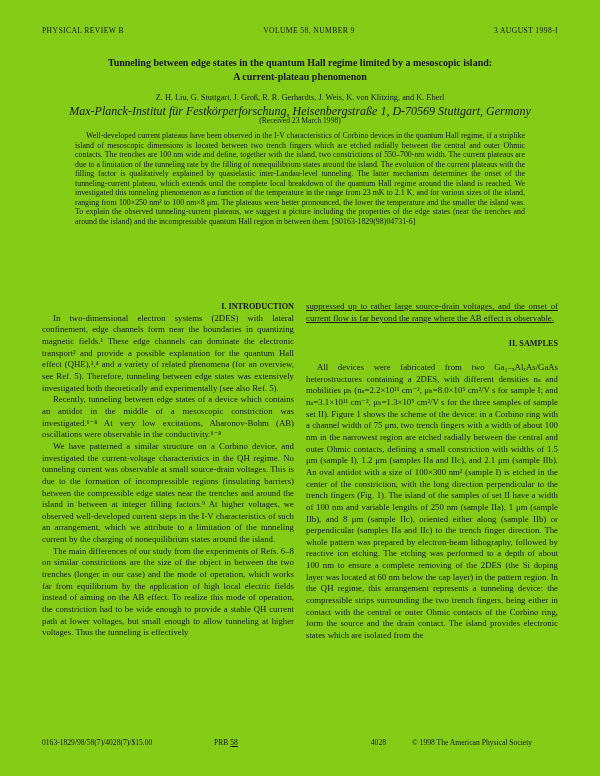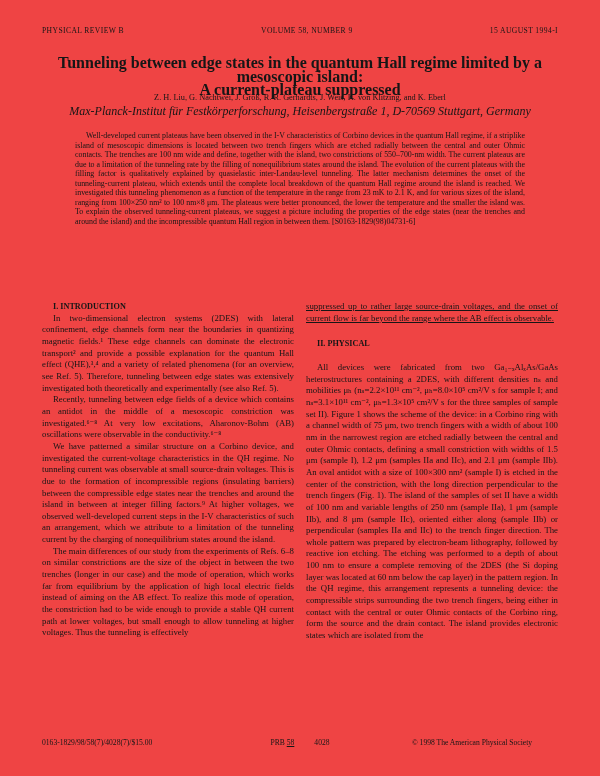--- a/index.html
+++ b/index.html
@@ -1,33 +1,33 @@
 <!DOCTYPE html>
 <html><head>
 <meta charset="utf-8">
 <style>
   html,body{margin:0;padding:0;background:#e8e8e8;}
   .page{
     position:relative;
     width:600px;height:776px;
     margin:0 auto;
-    background:#ef4444;
+    background:#84cc16;
     color:#161616;
     font-family:"Liberation Serif","DejaVu Serif",serif;
     overflow:hidden;
   }
   .header{
     position:absolute;top:26px;left:42px;right:42px;
     display:flex;justify-content:space-between;
     font-size:7.6px;letter-spacing:0.4px;
   }
   .title{
     position:absolute;top:56px;left:42px;right:42px;
     text-align:center;font-weight:bold;
-    font-size:16px;line-height:13.5px;
+    font-size:10px;line-height:13.5px;
   }
   .authors{
     position:absolute;top:93px;left:42px;right:42px;
     text-align:center;font-size:8.3px;
   }
   .affiliation{
     position:absolute;top:104px;left:42px;right:42px;
     text-align:center;font-style:italic;font-size:12px;
   }
   .received{
@@ -45,70 +45,71 @@
   }
   .col{
     width:252px;
     font-size:8.75px;line-height:11.65px;
     text-align:justify;
     overflow:hidden;
   }
   .col p{margin:0;text-indent:11px;}
   .col p.noindent{text-indent:0;text-decoration:underline;}
   .sec-heading{
-    text-align:left;font-weight:bold;font-size:8.2px;
+    text-align:right;font-weight:bold;font-size:8.2px;
     margin:5px 0 11px 0;text-indent:0;
   }
   .sec-heading.mid{margin:14px 0 12px 0;}
   .footer{
     position:absolute;top:738px;left:42px;right:42px;
     display:flex;align-items:baseline;
     font-size:7.6px;
   }
   .footer-left{flex:1;text-align:left;}
-  .footer-center{flex:1;display:flex;justify-content:center;gap:20px;white-space:nowrap;}
+  .footer-center{flex:1;display:flex;justify-content:space-between;gap:20px;white-space:nowrap;}
   .footer-right{flex:1;text-align:center;}
   .ul{text-decoration:underline;}
 </style>
 </head>
 <body>
 
 <div class="page">
 
   <div class="header">
     <span>PHYSICAL REVIEW B</span>
     <span>VOLUME 58, NUMBER 9</span>
-    <span>15 AUGUST 1994-I</span>
+    <span>3 AUGUST 1998-I</span>
   </div>
 
   <div class="title">
     <div>Tunneling between edge states in the quantum Hall regime limited by a mesoscopic island:</div>
-    <div>A current-plateau suppressed</div>
+    <div>A current-plateau phenomenon</div>
   </div>
 
-  <div class="authors">Z. H. Liu, G. Nachtwei, J. Groß, R. R. Gerhardts, J. Weis, K. von Klitzing, and K. Eberl</div>
+  <div class="authors">Z. H. Liu, G. Stuttgart, J. Groß, R. R. Gerhardts, J. Weis, K. von Klitzing, and K. Eberl</div>
 
   <div class="affiliation">Max-Planck-Institut für Festkörperforschung, Heisenbergstraße 1, D-70569 Stuttgart, Germany</div>
 
+  <div class="received">(Received 23 March 1998)</div>
 
   <div class="abstract">Well-developed current plateaus have been observed in the I-V characteristics of Corbino devices in the quantum Hall regime, if a striplike island of mesoscopic dimensions is located between two trench fingers which are etched radially between the central and outer Ohmic contacts. The trenches are 100 nm wide and define, together with the island, two constrictions of 550–700-nm width. The current plateaus are due to a limitation of the tunneling rate by the filling of nonequilibrium states around the island. The evolution of the current plateaus with the filling factor is qualitatively explained by quasielastic inter-Landau-level tunneling. The latter mechanism determines the onset of the tunneling-current plateau, which extends until the complete local breakdown of the quantum Hall regime around the island is reached. We investigated this tunneling phenomenon as a function of the temperature in the range from 23 mK to 2.1 K, and for various sizes of the island, ranging from 100×250 nm² to 100 nm×8 μm. The plateaus were better pronounced, the lower the temperature and the smaller the island was. To explain the observed tunneling-current plateaus, we suggest a picture including the properties of the edge states (near the trenches and around the island) and the incompressible quantum Hall region in between them. [S0163-1829(98)04731-6]</div>
 
   <div class="columns">
 
     <div class="col">
       <p class="sec-heading">I. INTRODUCTION</p>
       <p>In two-dimensional electron systems (2DES) with lateral confinement, edge channels form near the boundaries in quantizing magnetic fields.¹ These edge channels can dominate the electronic transport² and provide a possible explanation for the quantum Hall effect (QHE),³,⁴ and a variety of related phenomena (for an overview, see Ref. 5). Therefore, tunneling between edge states was extensively investigated both theoretically and experimentally (see also Ref. 5).</p>
-      <p>Recently, tunneling between edge fields of a device which contains an antidot in the middle of a mesoscopic constriction was investigated.⁶⁻⁸ At very low excitations, Aharonov-Bohm (AB) oscillations were observable in the conductivity.⁶⁻⁸</p>
+      <p>Recently, tunneling between edge states of a device which contains an antidot in the middle of a mesoscopic constriction was investigated.⁶⁻⁸ At very low excitations, Aharonov-Bohm (AB) oscillations were observable in the conductivity.⁶⁻⁸</p>
       <p>We have patterned a similar structure on a Corbino device, and investigated the current-voltage characteristics in the QH regime. No tunneling current was observable at small source-drain voltages. This is due to the formation of incompressible regions (insulating barriers) between the compressible edge states near the trenches and around the island in between at integer filling factors.⁹ At higher voltages, we observed well-developed current steps in the I-V characteristics of such an arrangement, which we attribute to a limitation of the tunneling current by the charging of nonequilibrium states around the island.</p>
       <p>The main differences of our study from the experiments of Refs. 6–8 on similar constrictions are the size of the object in between the two trenches (longer in our case) and the mode of operation, which works far from equilibrium by the application of high local electric fields instead of aiming on the AB effect. To realize this mode of operation, the constriction had to be wide enough to provide a stable QH current path at lower voltages, but small enough to allow tunneling at higher voltages. Thus the tunneling is effectively</p>
     </div>
 
     <div class="col">
       <p class="noindent">suppressed up to rather large source-drain voltages, and the onset of current flow is far beyond the range where the AB effect is observable.</p>
-      <p class="sec-heading mid">II. PHYSICAL</p>
+      <p class="sec-heading mid">II. SAMPLES</p>
       <p>All devices were fabricated from two Ga₁₋ₓAlₓAs/GaAs heterostructures containing a 2DES, with different densities nₛ and mobilities μₕ (nₛ=2.2×10¹¹ cm⁻², μₕ=8.0×10⁵ cm²/V s for sample I; and nₛ=3.1×10¹¹ cm⁻², μₕ=1.3×10⁵ cm²/V s for the three samples of sample set II). Figure 1 shows the scheme of the device: in a Corbino ring with a channel width of 75 μm, two trench fingers with a width of about 100 nm in the narrowest region are etched radially between the central and outer Ohmic contacts, defining a small constriction with widths of 1.5 μm (sample I), 1.2 μm (samples IIa and IIc), and 2.1 μm (sample IIb). An oval antidot with a size of 100×300 nm² (sample I) is etched in the center of the constriction, with the long direction perpendicular to the trench fingers (Fig. 1). The island of the samples of set II have a width of 100 nm and variable lengths of 250 nm (sample IIa), 1 μm (sample IIb), and 8 μm (sample IIc), oriented either along (sample IIb) or perpendicular (samples IIa and IIc) to the trench finger direction. The whole pattern was prepared by electron-beam lithography, followed by reactive ion etching. The etching was performed to a depth of about 100 nm to ensure a complete removing of the 2DES (the Si doping layer was located at 60 nm below the cap layer) in the pattern region. In the QH regime, this arrangement represents a tunneling device: the compressible strips surrounding the two trench fingers, being either in contact with the central or outer Ohmic contacts of the Corbino ring, form the source and the drain contact. The island provides electronic states which are isolated from the</p>
     </div>
 
   </div>
 
   <div class="footer">
     <span class="footer-left">0163-1829/98/58(7)/4028(7)/$15.00</span>
     <span class="footer-center">
       <span><span>PRB</span>&nbsp;<span class="ul">58</span></span>
       <span>4028</span>

